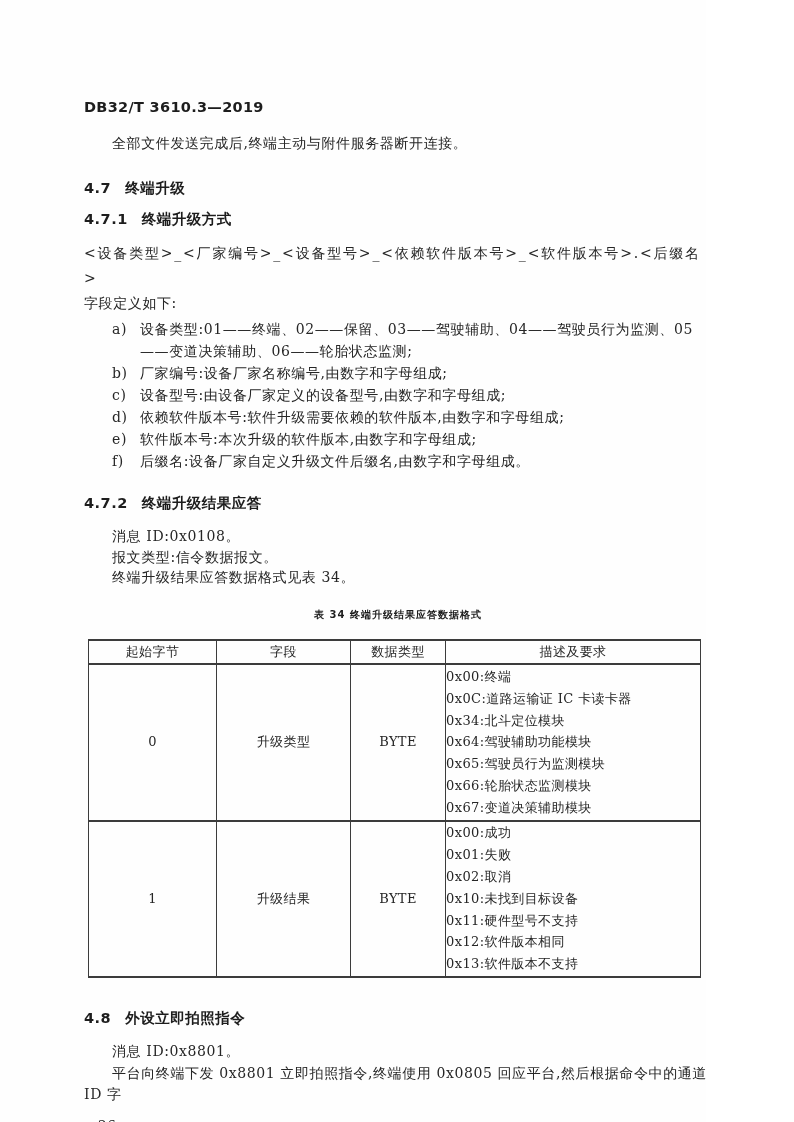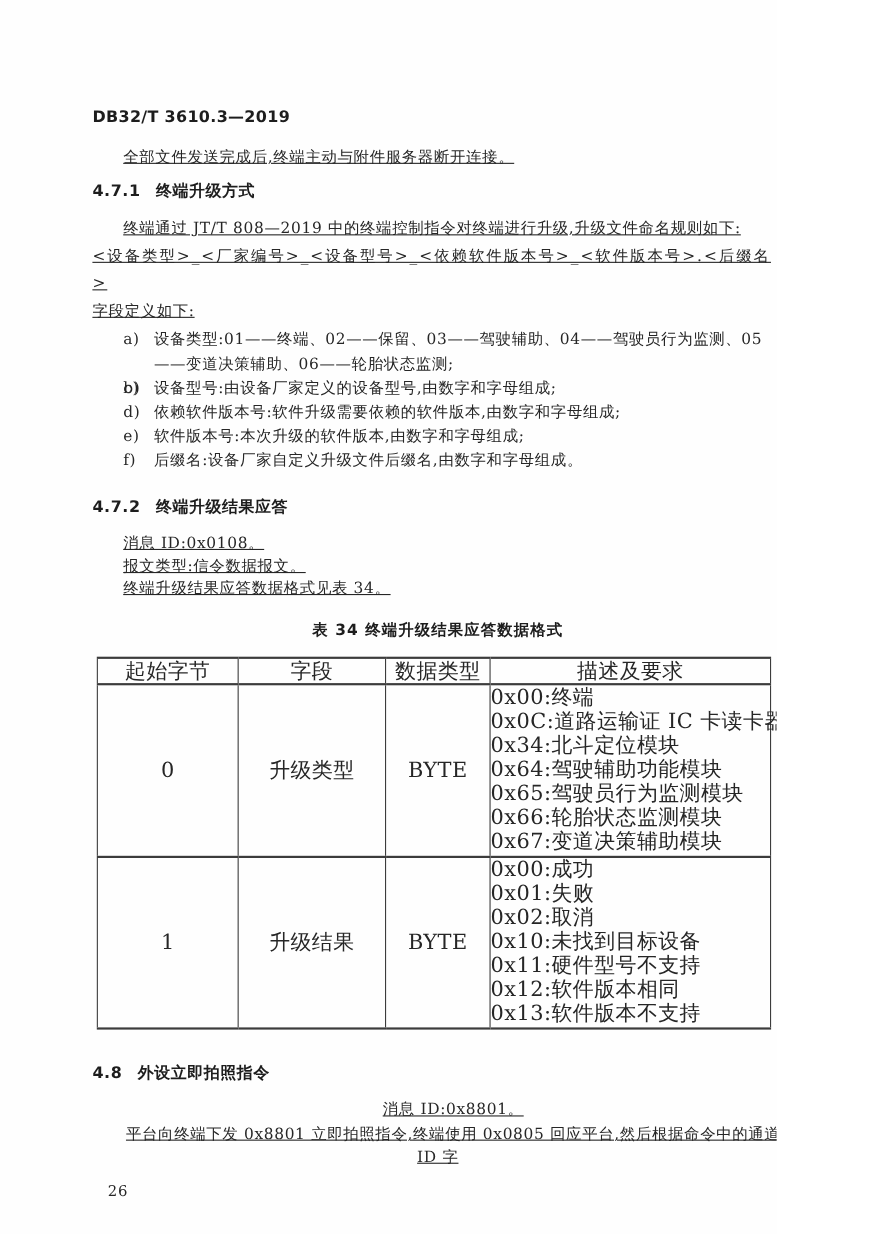--- a/index.html
+++ b/index.html
@@ -12,21 +12,21 @@
     color:#262626;
   }
   .content{
     position:absolute;left:84px;top:96px;width:628px;
     font-size:14px;line-height:22px;letter-spacing:0.6px;
   }
   .running-head{
     font-family:"DejaVu Sans","Liberation Sans",sans-serif;
     font-weight:bold;font-size:14.5px;color:#1d1d1d;letter-spacing:0.3px;
   }
-  .para{margin:0;text-decoration:underline;}
+  .para{margin:0;}
   .indent{text-indent:28px;}
   .intro{margin-top:14px;}
   .heading{
     font-family:"DejaVu Sans","Liberation Sans",sans-serif;
     font-weight:bold;font-size:14.5px;color:#1d1d1d;
     margin:0;line-height:22px;letter-spacing:0.5px;
   }
   .heading .sec-num{margin-right:14px;}
   .h47{margin-top:23px;}
   .h471{margin-top:9px;}
@@ -35,71 +35,74 @@
   .block471{margin-top:11px;line-height:25px;}
   .pattern-line{letter-spacing:1.8px;}
   .field-list{margin-top:2px;}
   .list-item{position:relative;padding-left:56px;line-height:22px;margin:0;}
   .list-marker{position:absolute;left:28px;top:0;}
   .msg-lines{margin-top:12px;line-height:20.6px;}
   .msg-lines .para{text-indent:28px;}
   .table-caption{
     margin-top:16px;text-align:center;
     font-family:"DejaVu Sans","Liberation Sans",sans-serif;
-    font-weight:bold;font-size:14px;color:#1d1d1d;letter-spacing:1px;
+    font-weight:bold;font-size:10px;color:#1d1d1d;letter-spacing:1px;
   }
   table.data-table{
     border-collapse:collapse;table-layout:fixed;
     width:612px;margin-left:4px;margin-top:13px;
-    font-size:19px;color:#262626;letter-spacing:0.4px;
+    font-size:13px;color:#262626;letter-spacing:0.4px;
   }
   table.data-table td,table.data-table th{
     border-left:1px solid #3c3c3c;border-right:1px solid #3c3c3c;
     border-top:2px solid #3c3c3c;border-bottom:2px solid #3c3c3c;
     font-weight:normal;padding:0;
   }
   tr.head-row{height:23px;}
   tr.body-row-1{height:157px;}
   tr.body-row-2{height:156px;}
   .cell-center{text-align:center;vertical-align:middle;}
   .cell-desc{vertical-align:middle;padding:6px 8px 6px 10px;}
   .desc-line{line-height:21.8px;white-space:nowrap;}
   .bottom-block{margin-top:12px;line-height:20.6px;}
-  .bottom-block .para{text-indent:28px;text-align:center;}
+  .bottom-block .para{text-indent:28px;}
   .last-line{margin-top:2px;}
   .page-number{margin-top:9px;margin-left:14px;font-size:13.5px;}
 </style>
 </head>
 <body>
 
 <div class="page">
   <div class="content">
 
     <div class="running-head">DB32/T 3610.3—2019</div>
 
     <p class="para indent intro">全部文件发送完成后,终端主动与附件服务器断开连接。</p>
 
+    <h2 class="heading h47">
+      <span class="sec-num">4.7</span><span>终端升级</span>
+    </h2>
 
     <h3 class="heading h471">
       <span class="sec-num">4.7.1</span><span>终端升级方式</span>
     </h3>
 
     <div class="block471">
-      <p class="para indent">终端通过 JT/T 808—2019 中的终端控制指令对终端进行升级,升级文件命名规则如下:</p>
       <p class="para pattern-line">&lt;设备类型&gt;_&lt;厂家编号&gt;_&lt;设备型号&gt;_&lt;依赖软件版本号&gt;_&lt;软件版本号&gt;.&lt;后缀名&gt;</p>
       <p class="para">字段定义如下:</p>
     </div>
 
     <div class="field-list">
       <div class="list-item">
         <span class="list-marker">a)</span>
         <span>设备类型:01——终端、02——保留、03——驾驶辅助、04——驾驶员行为监测、05——变道决策辅助、06——轮胎状态监测;</span>
       </div>
       <div class="list-item">
         <span class="list-marker">b)</span>
+        <span>厂家编号:设备厂家名称编号,由数字和字母组成;</span>
       </div>
       <div class="list-item">
         <span class="list-marker">c)</span>
         <span>设备型号:由设备厂家定义的设备型号,由数字和字母组成;</span>
       </div>
       <div class="list-item">
         <span class="list-marker">d)</span>
         <span>依赖软件版本号:软件升级需要依赖的软件版本,由数字和字母组成;</span>
       </div>
       <div class="list-item">

